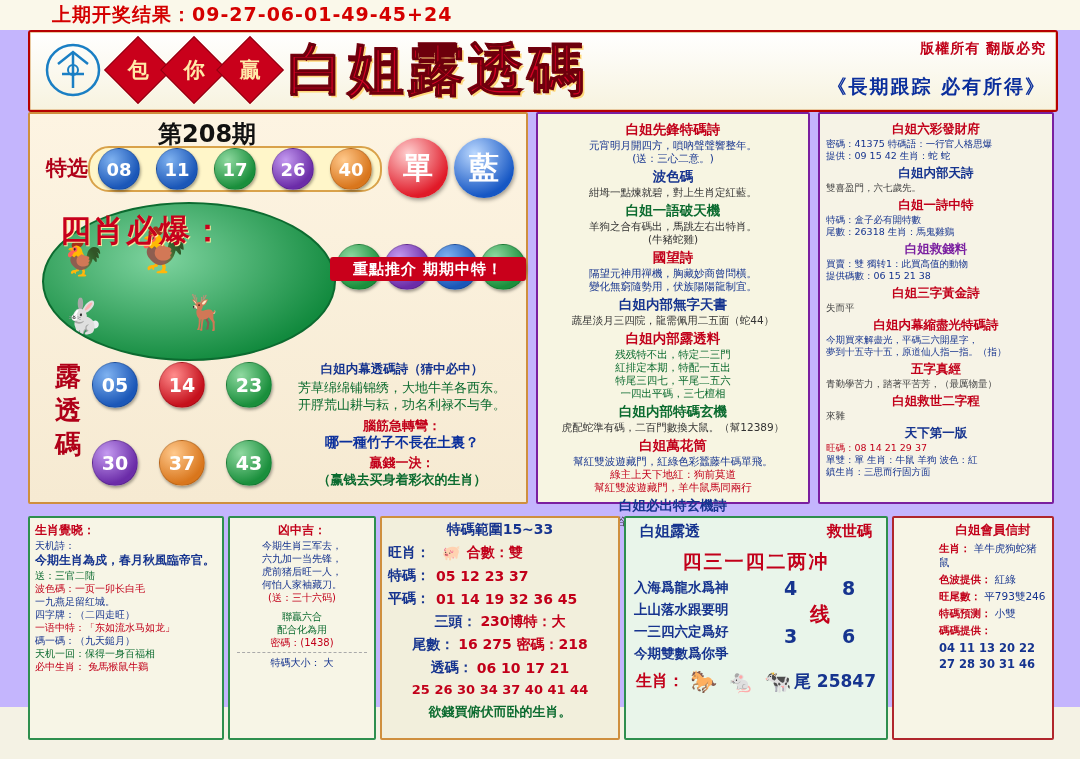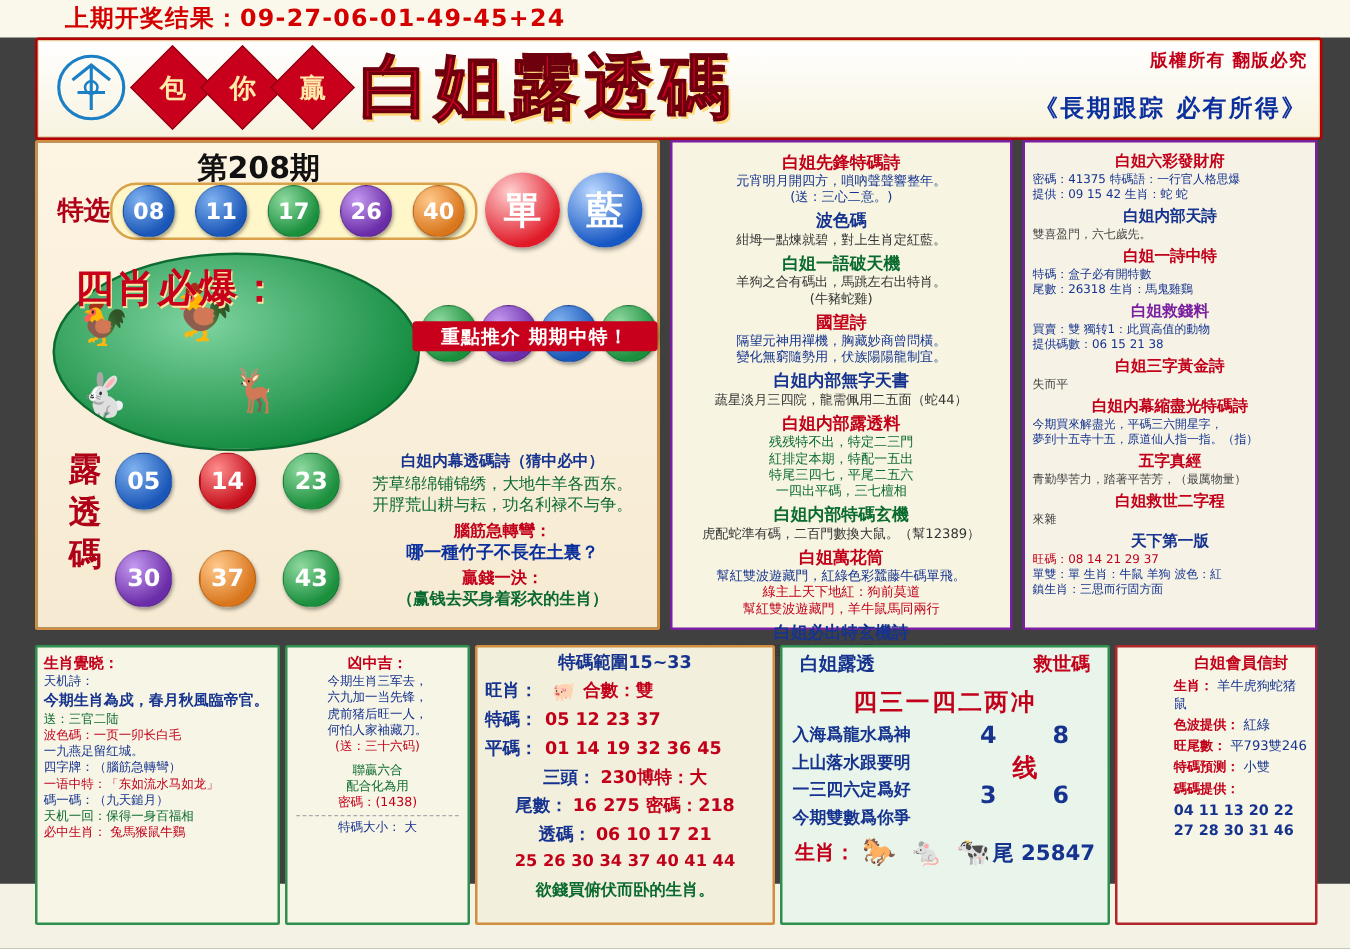--- a/index.html
+++ b/index.html
@@ -3,21 +3,21 @@
 <meta charset="utf-8">
 <style>
   html,body{margin:0;padding:0;}
   body{
     width:1080px;height:759px;
     background:#f4f2e4;
     font-family:"DejaVu Sans", sans-serif;
     overflow:hidden;
     position:relative;
   }
-  .page{position:relative;width:1080px;height:707px;background:#404040;}
+  .page{position:relative;width:1080px;height:707px;background:#c4b5fd;}
 
   
   .topbar{
     position:absolute;left:0;top:0;width:1080px;height:30px;
     background:#faf8ea;
     display:flex;align-items:center;
   }
   .topbar .txt{
     font-size:19px;font-weight:bold;color:#d40000;
     margin-left:52px;letter-spacing:1px;
@@ -391,21 +391,21 @@
   <div class="bottom">
 
     <div class="bp bp1">
       <div style="padding:4px 5px;">
         <div class="btitle">生肖覺晓：</div>
         <div class="bline b">天机詩：</div>
         <div class="btitle" style="color:#16348f;">今期生肖為戍，春月秋風臨帝官。</div>
         <div class="bline g">送：三官二陆</div>
         <div class="bline r">波色碼：一页一卯长白毛</div>
         <div class="bline b">一九燕足留红城。</div>
-        <div class="bline b">四字牌：（腦筋急轉彎）</div>
+        <div class="bline b">四字牌：（二四走旺）</div>
         <div class="bline r">一语中特：「东如流水马如龙」</div>
         <div class="bline b">碼一碼：（九天鎚月）</div>
         <div class="bline g">天机一回：保得一身百福相</div>
         <div class="bline r">必中生肖： 兔馬猴鼠牛鷄</div>
         <div class="bline b"></div>
       </div>
     </div>
 
     <div class="bp bp2">
       <div style="padding:4px 5px;text-align:center;">

